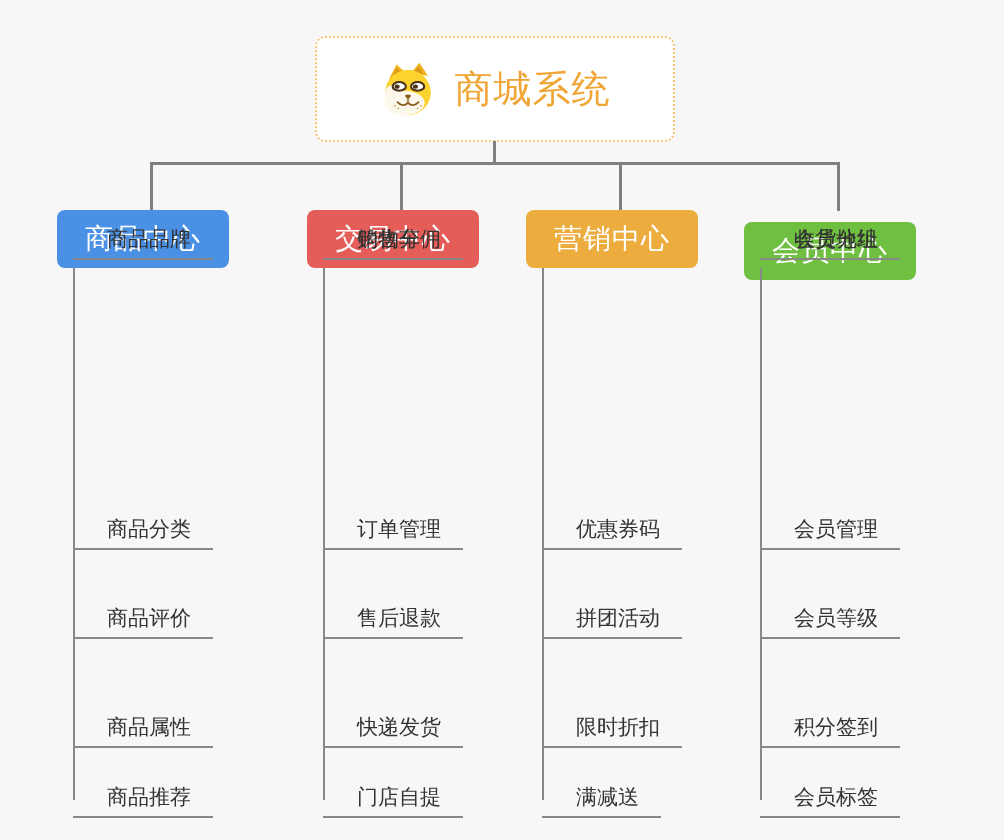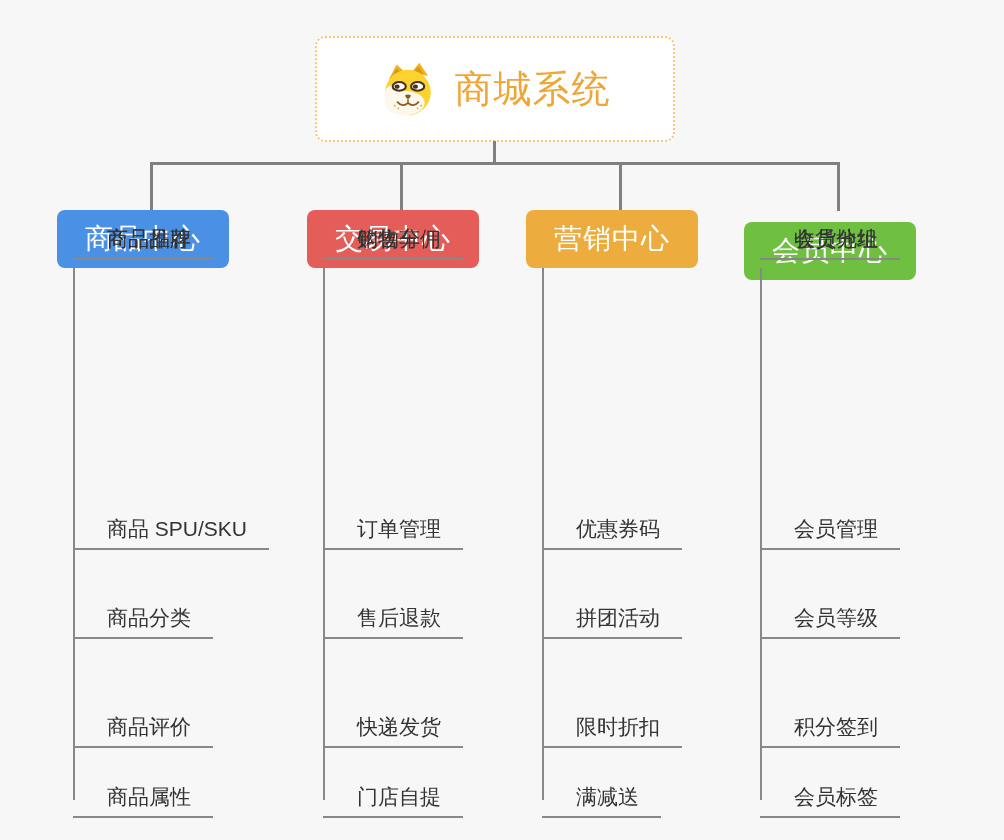--- a/index.html
+++ b/index.html
@@ -106,21 +106,20 @@
   <div class="line v-root"></div>
   <div class="line h-main"></div>
   <div class="line stub stub-0"></div>
   <div class="line stub stub-1"></div>
   <div class="line stub stub-2"></div>
   <div class="line stub stub-3"></div>
 
   <div class="branch branch-0">
     <div class="branch-box" style="background-color: rgb(74, 144, 229);">商品中心</div>
     <div class="trunk"></div>
-    <div class="item">商品 SPU/SKU</div>
     <div class="item">商品分类</div>
     <div class="item">商品评价</div>
     <div class="item">商品属性</div>
     <div class="item">商品推荐</div>
     <div class="item">商品品牌</div>
   </div>
 
   <div class="branch branch-1">
     <div class="branch-box" style="background-color: rgb(228, 93, 89);">交易中心</div>
     <div class="trunk"></div>

